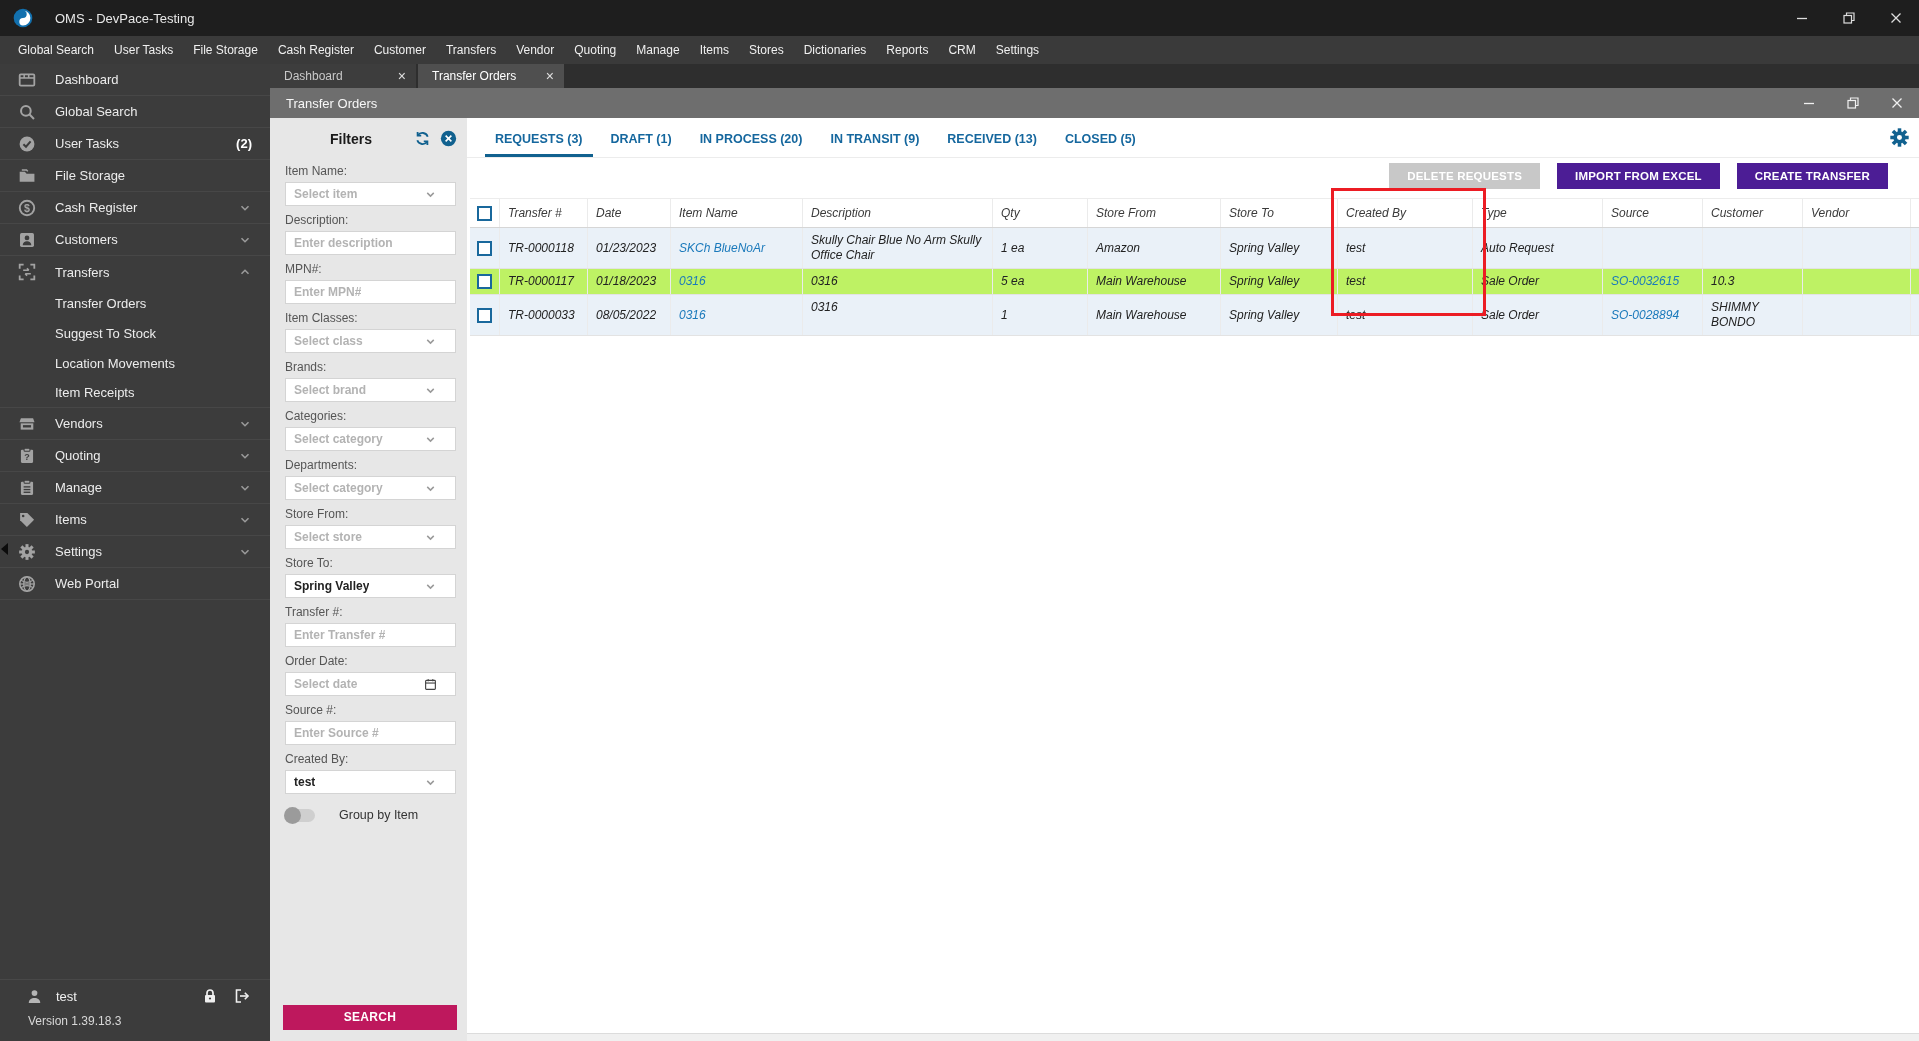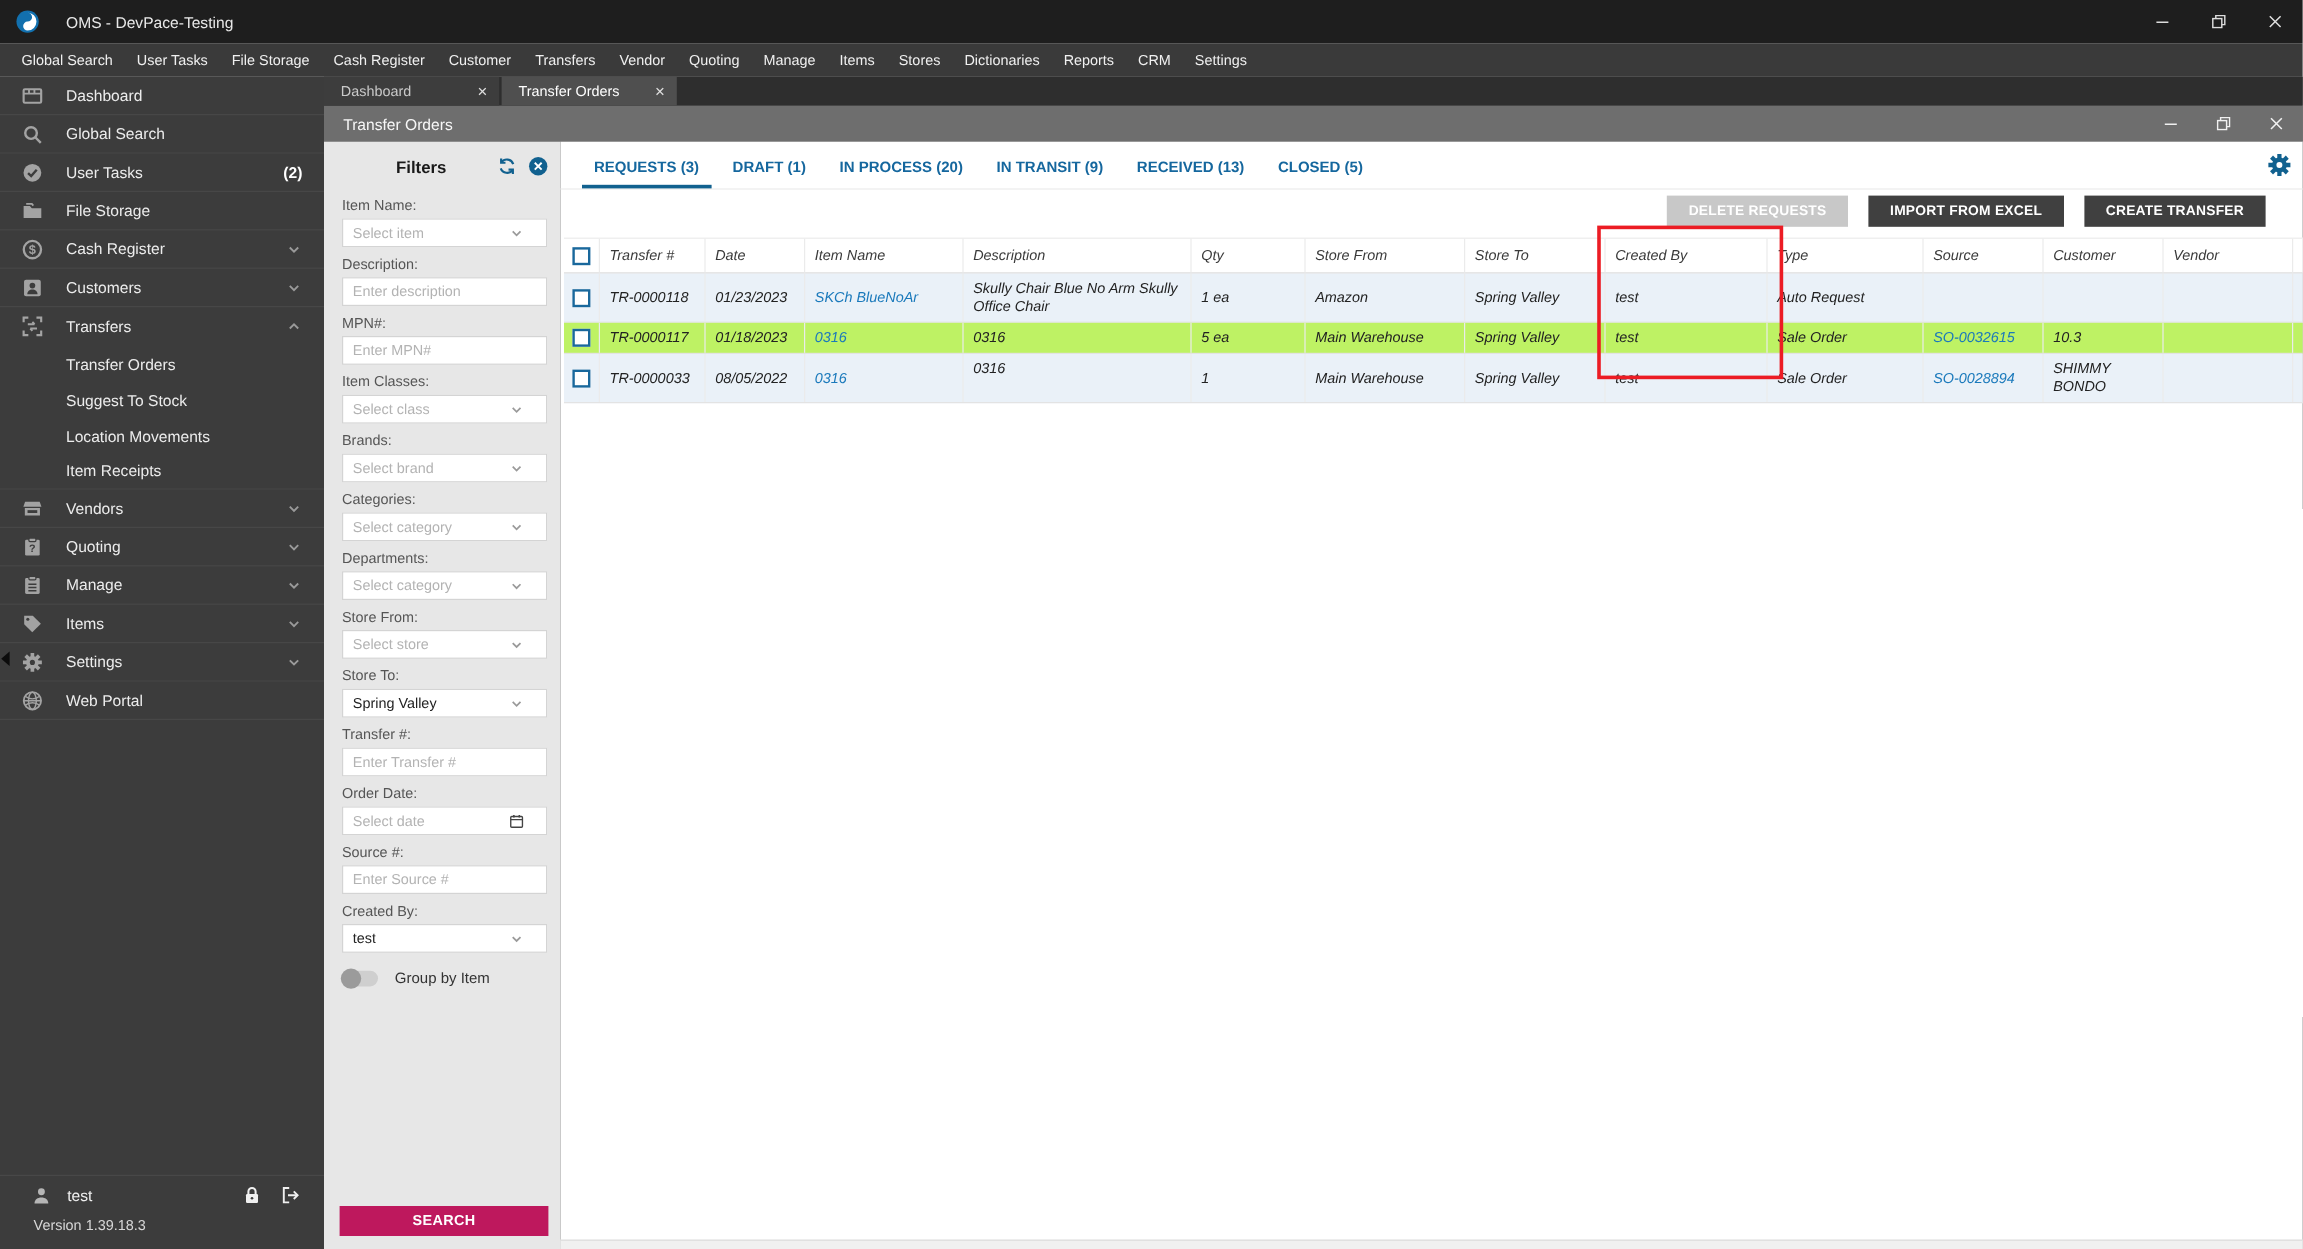--- a/index.html
+++ b/index.html
@@ -50,41 +50,41 @@
 
   
   .filters { width:197px; background:#e7e7e7; position:relative; flex:0 0 197px; }
   .filters-header { display:flex; align-items:center; padding:12px 10px 10px 15px; }
   .filters-header .ftitle { font-weight:bold; font-size:14px; color:#1a1a1a;padding-left:45px; }
   .filters-header .ficons { margin-left:auto; display:flex; align-items:center; gap:9px; }
   .filters-header .ficon { width:17px; height:17px; color:#11618f; }
   .filters-header .ficon svg { width:17px; height:17px; }
   .filter-field { padding:0 11px 0 15px; }
   .filter-field .flabel { color:#555; font-size:12px; margin:7px 0 4px 0; }
-  .fctl { background:#fff; border:1px solid #d4d4d4; height:24px; display:flex; align-items:center; padding:0 18px 0 8px; }
+  .fctl { background:#fff; border:1px solid #d4d4d4; height:24px; display:flex; align-items:center; padding:0 18px 0 8px;font-weight:bold; }
   .fctl .fval { color:#b3b3b3; font-size:12px; white-space:nowrap; overflow:hidden; }
   .fctl .fval.filled { color:#222; }
   .fctl .ficon-r { margin-left:auto; width:13px; height:13px; color:#9a9a9a; }
   .fctl .ficon-r svg { width:13px; height:13px; }
   .fctl .ficon-r.dark { color:#444; }
   .groupby { display:flex; align-items:center; margin:14px 0 0 15px; }
   .toggle { width:30px; height:13px; background:#cfcfcf; border-radius:7px; position:relative; }
   .toggle .knob { position:absolute; left:-1px; top:-2px; width:17px; height:17px; border-radius:50%; background:#9b9b9b; }
-  .groupby .glabel { margin-left:14px; color:#333; font-size:12.5px; }
+  .groupby .glabel { margin-left:24px; color:#333; font-size:12.5px; }
   .search-btn { position:absolute; left:13px; right:10px; bottom:11px; height:25px; background:#be185d; color:#fff; font-weight:bold; font-size:12px; text-align:center; line-height:25px; letter-spacing:.3px; }
 
   
   .content { flex:1; background:#fff; position:relative; }
   .status-tabs { display:flex; padding-left:14px; height:40px; align-items:flex-end; border-bottom:1px solid #ececec; }
   .status-tab { color:#15679e; font-weight:bold; font-size:12.5px; padding:0 14px 11px 14px; position:relative; }
   .status-tab.active::after { content:""; position:absolute; left:4px; right:4px; bottom:0; height:3px; background:#11618f; }
   .grid-gear { position:absolute; top:9px; right:9px; width:21px; height:21px; color:#11618f; }
   .grid-gear svg { width:21px; height:21px; }
   .action-row { position:absolute; top:45px; right:31px; display:flex; gap:17px; }
-  .abtn { height:26px; padding:0 18px; color:#fff; font-weight:bold; font-size:11.5px; line-height:26px; letter-spacing:.2px; background:#404040; }
+  .abtn { height:26px; padding:0 18px; color:#fff; font-weight:bold; font-size:11.5px; line-height:26px; letter-spacing:.2px; background:#4c1d95; }
   .abtn.disabled { background:#c8c8c8; }
 
   .grid { position:absolute; top:80px; left:3px; right:0;font-style:italic; }
   .grow { display:flex; border-bottom:1px solid #e3e3e3; background:#bef264; }
   .grow.alt { background:#eaf1f8; }
   .grow.ghead { border-top:1px solid #ececec; border-bottom:1px solid #d6d6d6; background:#fff; }
   .gcell { padding:5px 6px 5px 8px; border-right:1px solid #ebebeb; font-size:12px; color:#222; display:flex; align-items:center; line-height:1.25; }
   .ghead .gcell { color:#3a3a3a; height:28px; }
   .gcell.cb { justify-content:center; padding:5px 2px; }
   .checkbox { width:15px; height:15px; border:2px solid #19689c; background:#fff; }

